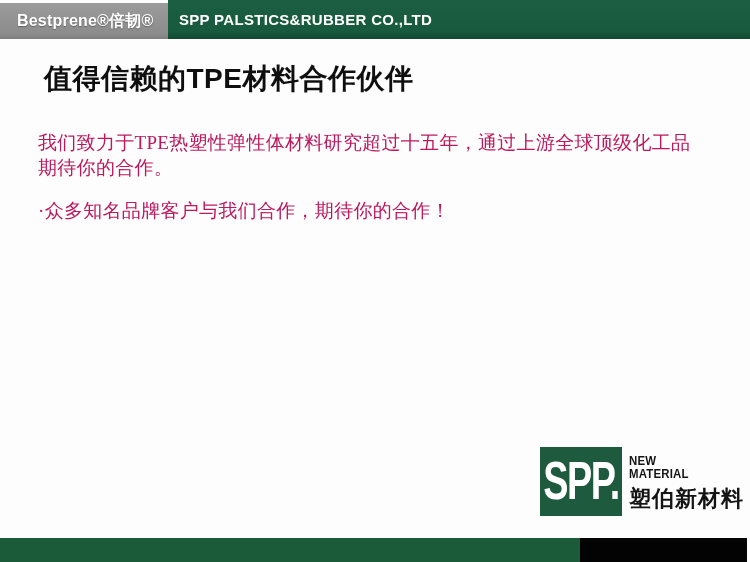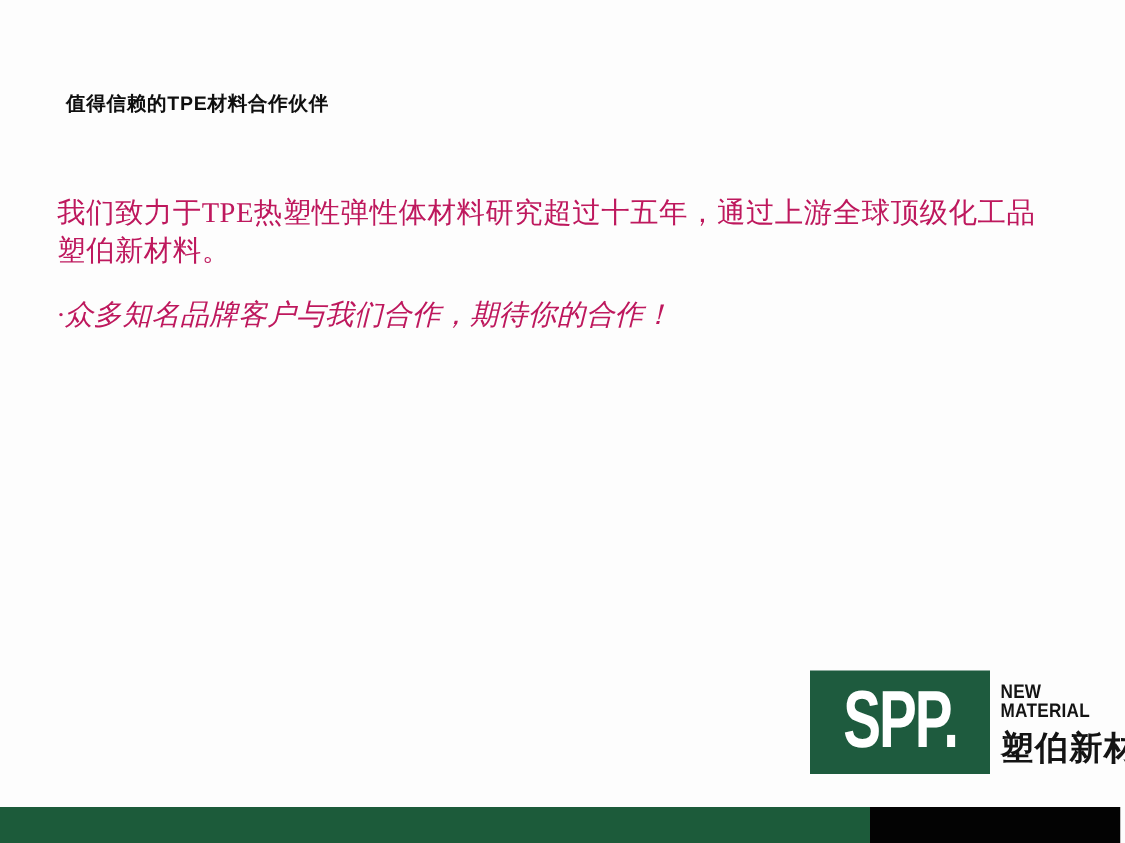--- a/index.html
+++ b/index.html
@@ -48,21 +48,21 @@
     letter-spacing: 0.3px;
     white-space: nowrap;
   }
 
   
   .slide-title {
     position: absolute;
     left: 44px;
     top: 60px;
     margin: 0;
-    font-size: 13px;
+    font-size: 28px;
     font-weight: bold;
     color: #0f0f0f;
     letter-spacing: 0.5px;
     white-space: nowrap;
   }
 
   
   .body-block {
     position: absolute;
     left: 38px;
@@ -75,33 +75,32 @@
   .body-line {
     line-height: 25px;
     white-space: nowrap;
     letter-spacing: 0.3px;
   }
   .note-line {
     margin-top: 18px;
     line-height: 25px;
     white-space: nowrap;
     letter-spacing: 0.3px;
-    font-style: italic;
   }
 
   
   .logo {
     position: absolute;
     left: 540px;
     top: 447px;
     display: flex;
     align-items: flex-start;
   }
   .logo-mark {
-    width: 120px;
+    width: 82px;
     height: 69px;
     background: #1e5b3e;
     color: #ffffff;
     display: flex;
     align-items: center;
     justify-content: center;
     font-weight: bold;
     font-size: 54px;
     letter-spacing: -2px;
     transform-origin: center;
@@ -143,26 +142,34 @@
   }
   .footer-green { width: 580px; background: #1c5b3a; }
   .footer-black { width: 167px; background: #030303; }
   .footer-gap   { flex: 1; background: #fdfdfd; }
 </style>
 </head>
 <body>
 
 <div class="slide">
 
+  <div class="header">
+    <div class="header-gray">
+      <span>Bestprene®倍韧®</span>
+    </div>
+    <div class="header-green">
+      <span>SPP PALSTICS&amp;RUBBER CO.,LTD</span>
+    </div>
+  </div>
 
   <h1 class="slide-title">值得信赖的TPE材料合作伙伴</h1>
 
   <div class="body-block">
     <div class="body-line">我们致力于TPE热塑性弹性体材料研究超过十五年，通过上游全球顶级化工品</div>
-    <div class="body-line">塑伯新材料。</div>
+    <div class="body-line">期待你的合作。</div>
     <div class="note-line">·众多知名品牌客户与我们合作，期待你的合作！</div>
   </div>
 
   <div class="logo">
     <div class="logo-mark">
       <span>SPP.</span>
     </div>
     <div class="logo-text">
       <div class="logo-en">NEW</div>
       <div class="logo-en">MATERIAL</div>

